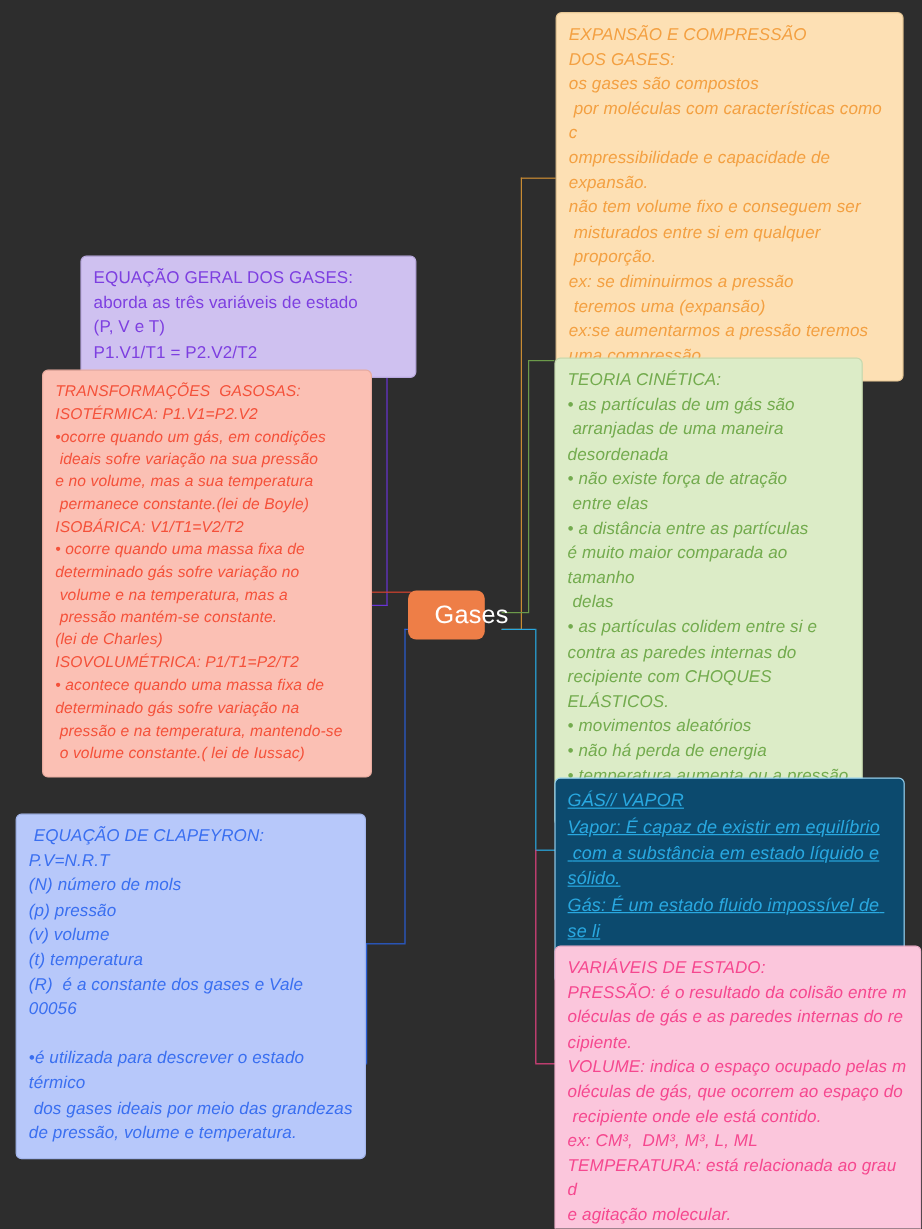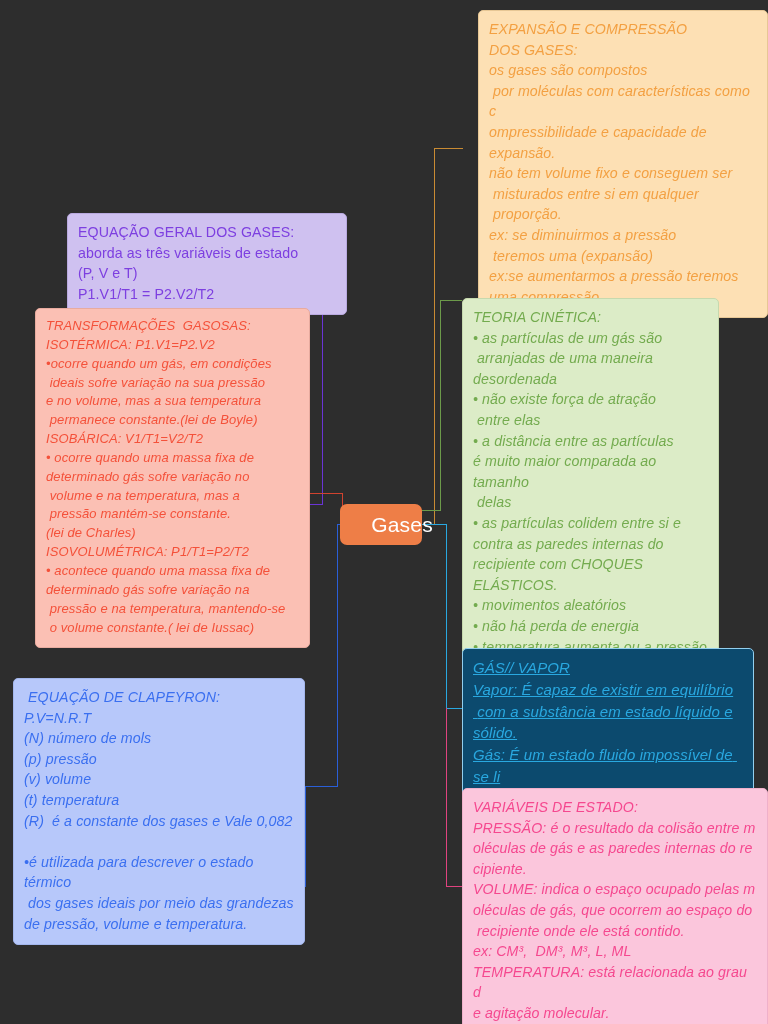--- a/index.html
+++ b/index.html
@@ -88,21 +88,21 @@
   <div class="conn conn-h" style="left:306px; top:493px; width:36px; border-top-color:#d1432f;"></div>
   <div class="conn conn-v" style="left:342px; top:493px; height:31px; border-left-color:#d1432f;"></div>
   <div class="conn conn-h" style="left:342px; top:524px; width:8px; border-top-color:#d1432f;"></div>
 
   <div class="conn conn-h" style="left:337px; top:524px; width:13px; border-top-color:#2a5fd8;"></div>
   <div class="conn conn-v" style="left:337px; top:524px; height:262px; border-left-color:#2a5fd8;"></div>
   <div class="conn conn-h" style="left:305px; top:786px; width:33px; border-top-color:#2a5fd8;"></div>
   <div class="conn conn-v" style="left:305px; top:786px; height:100px; border-left-color:#2a5fd8;"></div>
   <div class="conn conn-h" style="left:40px; top:886px; width:266px; border-top-color:#2a5fd8;"></div>
 
-  <div class="node n-expansao italic" style="left:478px; top:10px; width:290px;font-style:italic;">EXPANSÃO E COMPRESSÃO
+  <div class="node n-expansao italic" style="left:463px; top:10px; width:290px;font-style:italic;">EXPANSÃO E COMPRESSÃO
 DOS GASES:
 os gases são compostos
  por moléculas com características como c
 ompressibilidade e capacidade de
 expansão.
 não tem volume fixo e conseguem ser
  misturados entre si em qualquer
  proporção.
 ex: se diminuirmos a pressão
  teremos uma (expansão)
@@ -167,21 +167,21 @@
 determinado gás sofre variação na
  pressão e na temperatura, mantendo-se
  o volume constante.( lei de Iussac)</div>
 
   <div class="node n-clapeyron italic" style="left:13px; top:678px; width:292px;"> EQUAÇÃO DE CLAPEYRON:
 P.V=N.R.T
 (N) número de mols
 (p) pressão
 (v) volume
 (t) temperatura
-(R)  é a constante dos gases e Vale 0,082
+(R)  é a constante dos gases e Vale 00056
 
 •é utilizada para descrever o estado térmico
  dos gases ideais por meio das grandezas
 de pressão, volume e temperatura.</div>
 
-  <div class="root-node" style="left:340px; top:504px; width:82px; height:41px;padding-left:42px;">Gases</div>
+  <div class="root-node" style="left:340px; top:492px; width:64px; height:41px;padding-left:42px;">Gases</div>
 
 </div>
 
 </body></html>

